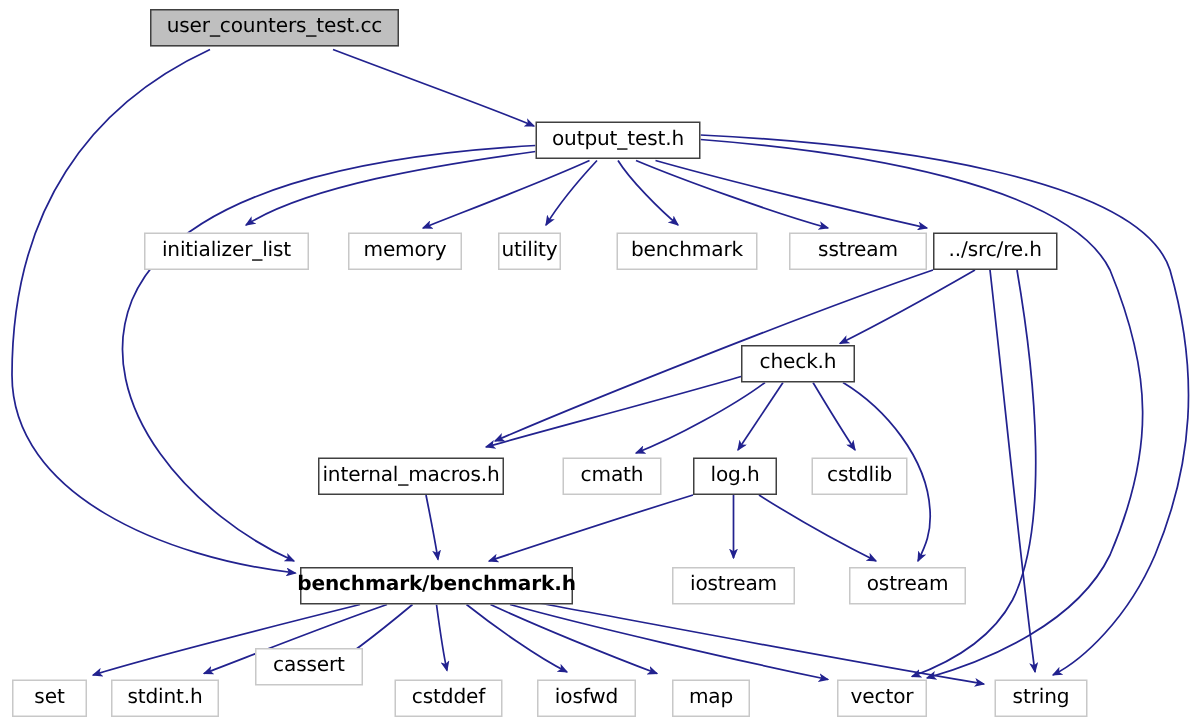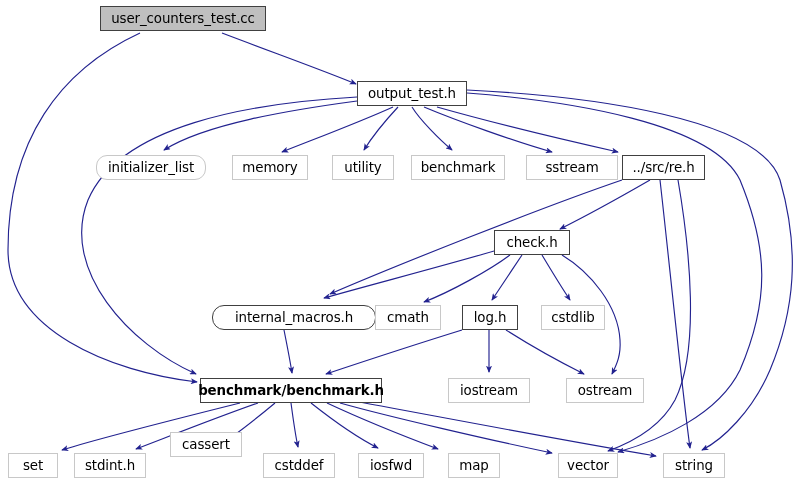--- a/index.html
+++ b/index.html
@@ -100,42 +100,42 @@
       </g>
   </svg>
 
   <div id="nodes">
       <div class="node root" style="left: 100px; top: 6px; width: 166px;">
         <span class="node-label">user_counters_test.cc</span>
       </div>
       <div class="node strong" style="left: 357px; top: 81px; width: 110px;">
         <span class="node-label">output_test.h</span>
       </div>
-      <div class="node" style="left: 96px; top: 155px; width: 110px; border-radius: 11px;">
+      <div class="node" style="left: 96px; top: 155px; width: 110px;">
         <span class="node-label">initializer_list</span>
       </div>
       <div class="node" style="left: 232px; top: 155px; width: 76px;">
         <span class="node-label">memory</span>
       </div>
-      <div class="node" style="left: 332px; top: 155px; width: 62px;">
+      <div class="node" style="left: 332px; top: 155px; width: 42px;">
         <span class="node-label">utility</span>
       </div>
       <div class="node" style="left: 411px; top: 155px; width: 94px;">
         <span class="node-label">benchmark</span>
       </div>
       <div class="node" style="left: 526px; top: 155px; width: 92px;">
         <span class="node-label">sstream</span>
       </div>
       <div class="node strong" style="left: 622px; top: 155px; width: 83px;">
         <span class="node-label">../src/re.h</span>
       </div>
       <div class="node strong" style="left: 494px; top: 230px; width: 76px;">
         <span class="node-label">check.h</span>
       </div>
-      <div class="node strong" style="left: 212px; top: 305px; width: 164px; border-radius: 12px;">
+      <div class="node strong" style="left: 212px; top: 305px; width: 124px;">
         <span class="node-label">internal_macros.h</span>
       </div>
       <div class="node" style="left: 375px; top: 305px; width: 66px; text-align: center;">
         <span class="node-label">cmath</span>
       </div>
       <div class="node strong" style="left: 462px; top: 305px; width: 56px;">
         <span class="node-label">log.h</span>
       </div>
       <div class="node" style="left: 541px; top: 305px; width: 64px;">
         <span class="node-label">cstdlib</span>

